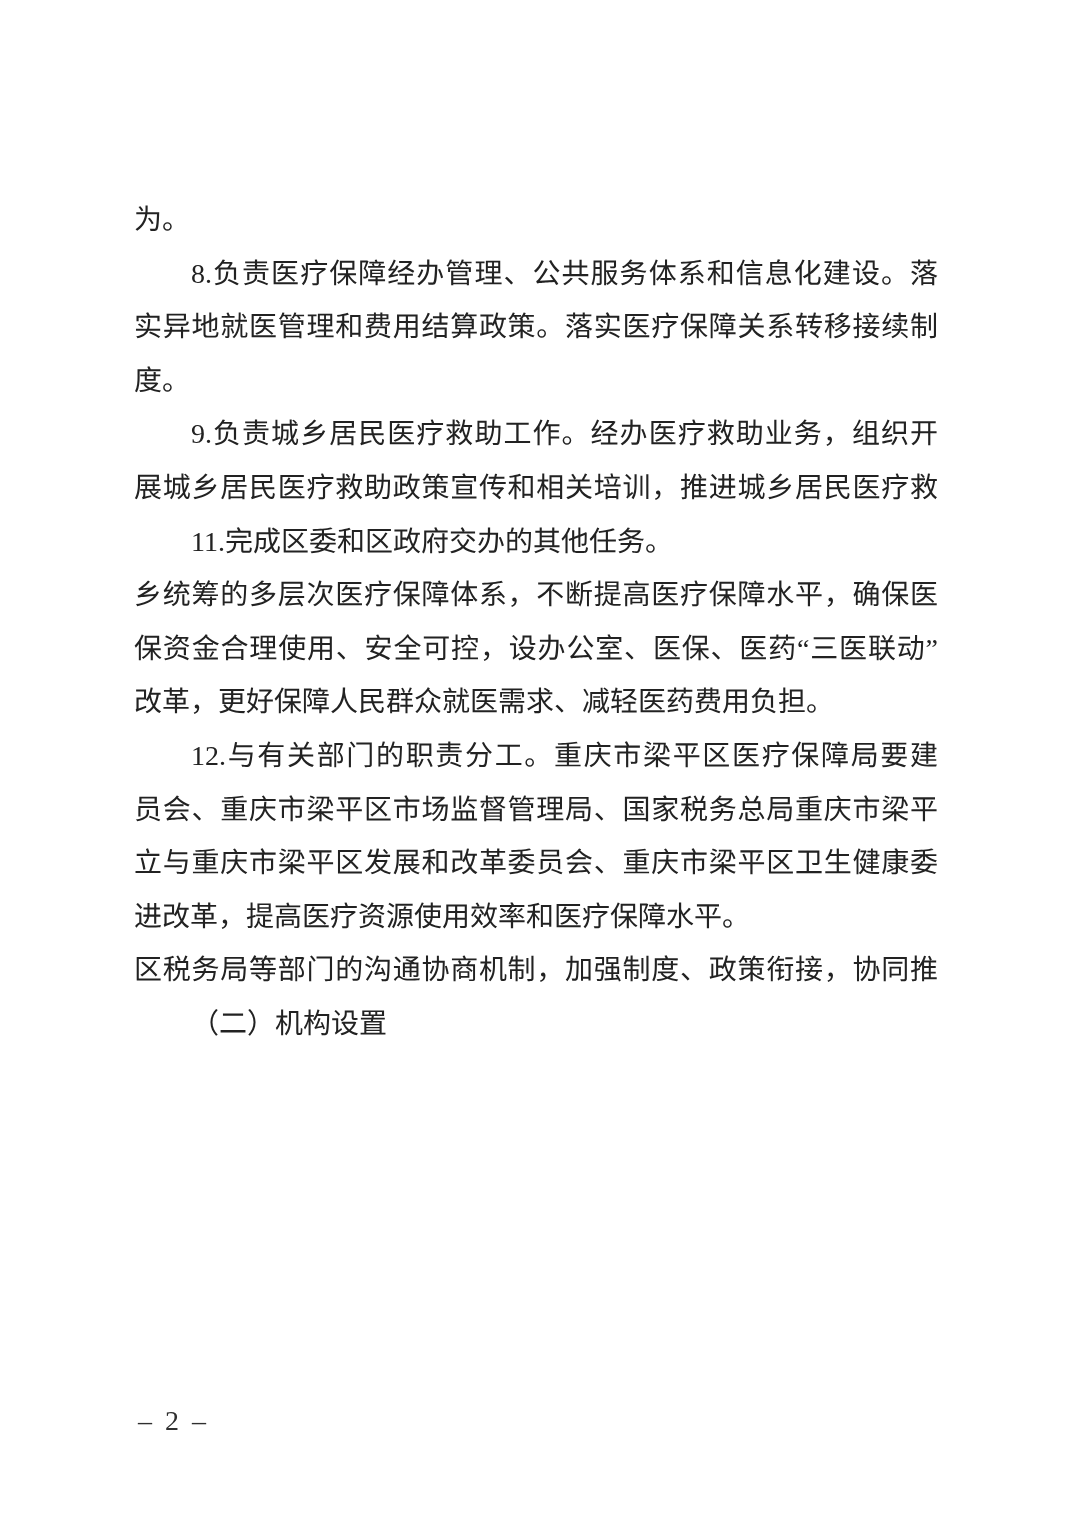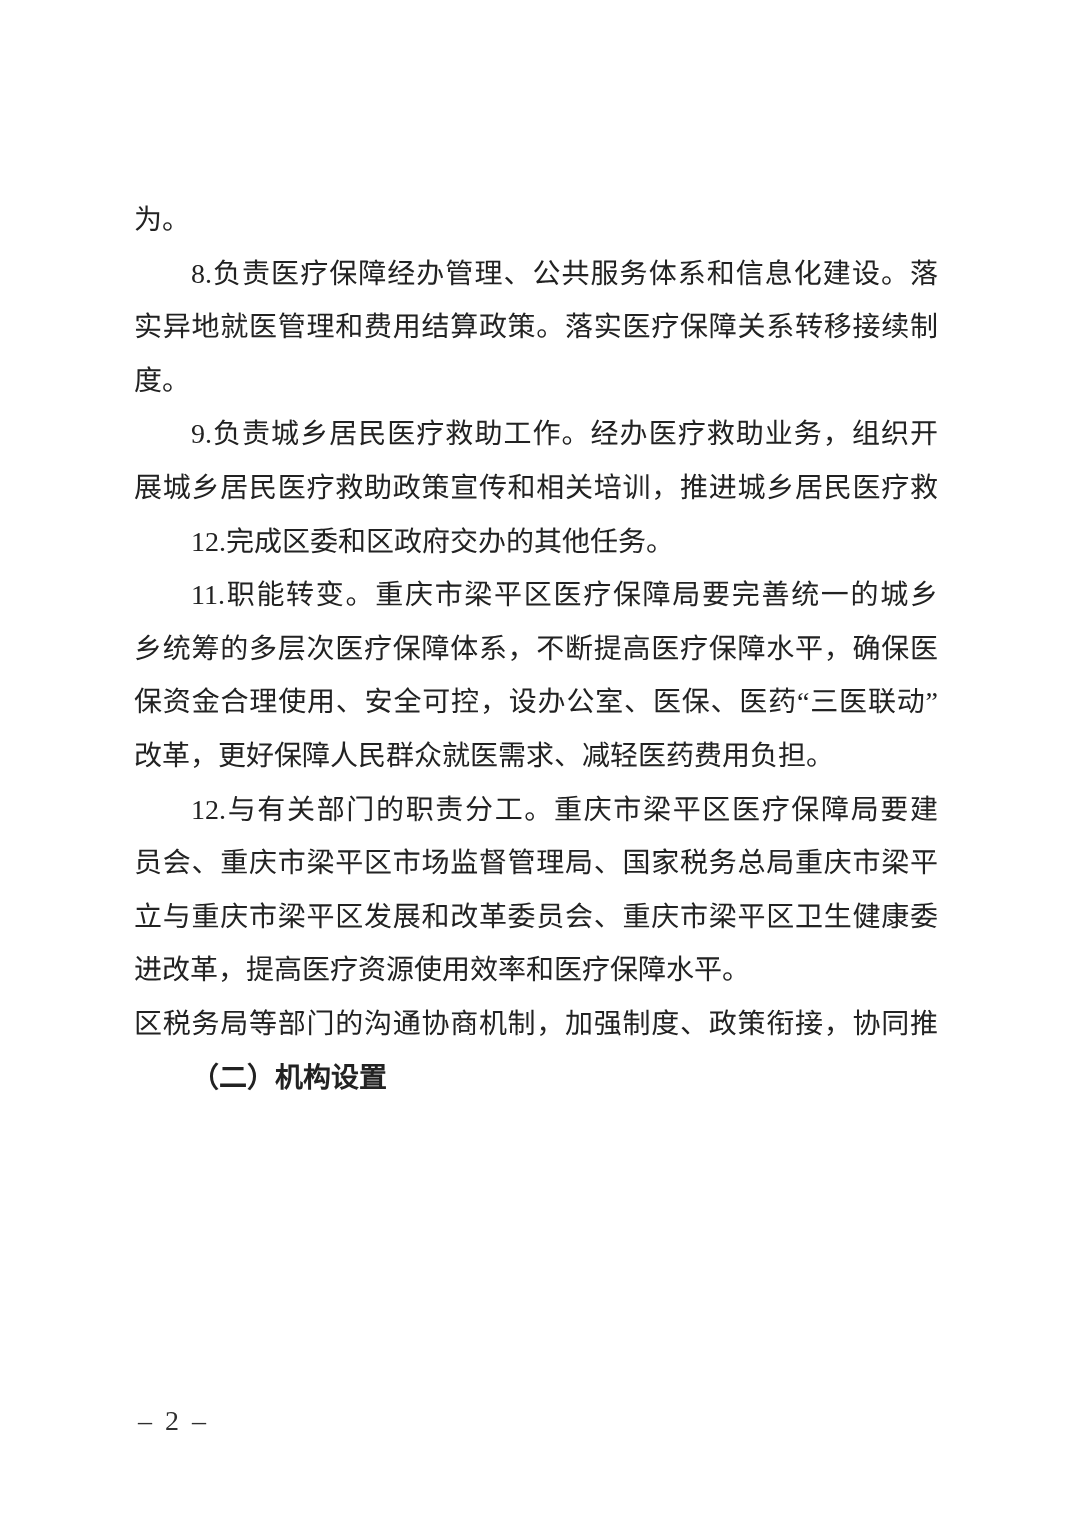--- a/index.html
+++ b/index.html
@@ -24,21 +24,21 @@
   }
   .doc-body{
     position:absolute;
     left:134px;
     top:193px;
     width:804px;
     font-size:28px;
     line-height:53.6px;
   }
   .para{ margin:0; }
-  .para.heading{ font-weight:bold; }
+  .para.heading{ font-weight:normal; }
   .line{
     text-align:justify;
     text-align-last:left;
     white-space:normal;
     height:53.6px;
     overflow:visible;
   }
   .line.fill{
     text-align-last:justify;
   }
@@ -67,24 +67,23 @@
       <div class="para">
         <div class="line fill indent">8.负责医疗保障经办管理、公共服务体系和信息化建设。落</div>
         <div class="line fill">实异地就医管理和费用结算政策。落实医疗保障关系转移接续制</div>
         <div class="line">度。</div>
       </div>
       <div class="para">
         <div class="line fill indent">9.负责城乡居民医疗救助工作。经办医疗救助业务，组织开</div>
         <div class="line fill">展城乡居民医疗救助政策宣传和相关培训，推进城乡居民医疗救</div>
       </div>
       <div class="para">
-        <div class="line indent">12.完成区委和区政府交办的其他任务。</div>
+        <div class="line indent">11.完成区委和区政府交办的其他任务。</div>
       </div>
       <div class="para">
-        <div class="line fill indent">11.职能转变。重庆市梁平区医疗保障局要完善统一的城乡</div>
         <div class="line fill">乡统筹的多层次医疗保障体系，不断提高医疗保障水平，确保医</div>
         <div class="line fill">保资金合理使用、安全可控，设办公室、医保、医药“三医联动”</div>
         <div class="line">改革，更好保障人民群众就医需求、减轻医药费用负担。</div>
       </div>
       <div class="para">
         <div class="line fill indent">12.与有关部门的职责分工。重庆市梁平区医疗保障局要建</div>
         <div class="line fill">员会、重庆市梁平区市场监督管理局、国家税务总局重庆市梁平</div>
         <div class="line fill">立与重庆市梁平区发展和改革委员会、重庆市梁平区卫生健康委</div>
         <div class="line">进改革，提高医疗资源使用效率和医疗保障水平。</div>
         <div class="line fill">区税务局等部门的沟通协商机制，加强制度、政策衔接，协同推</div>

